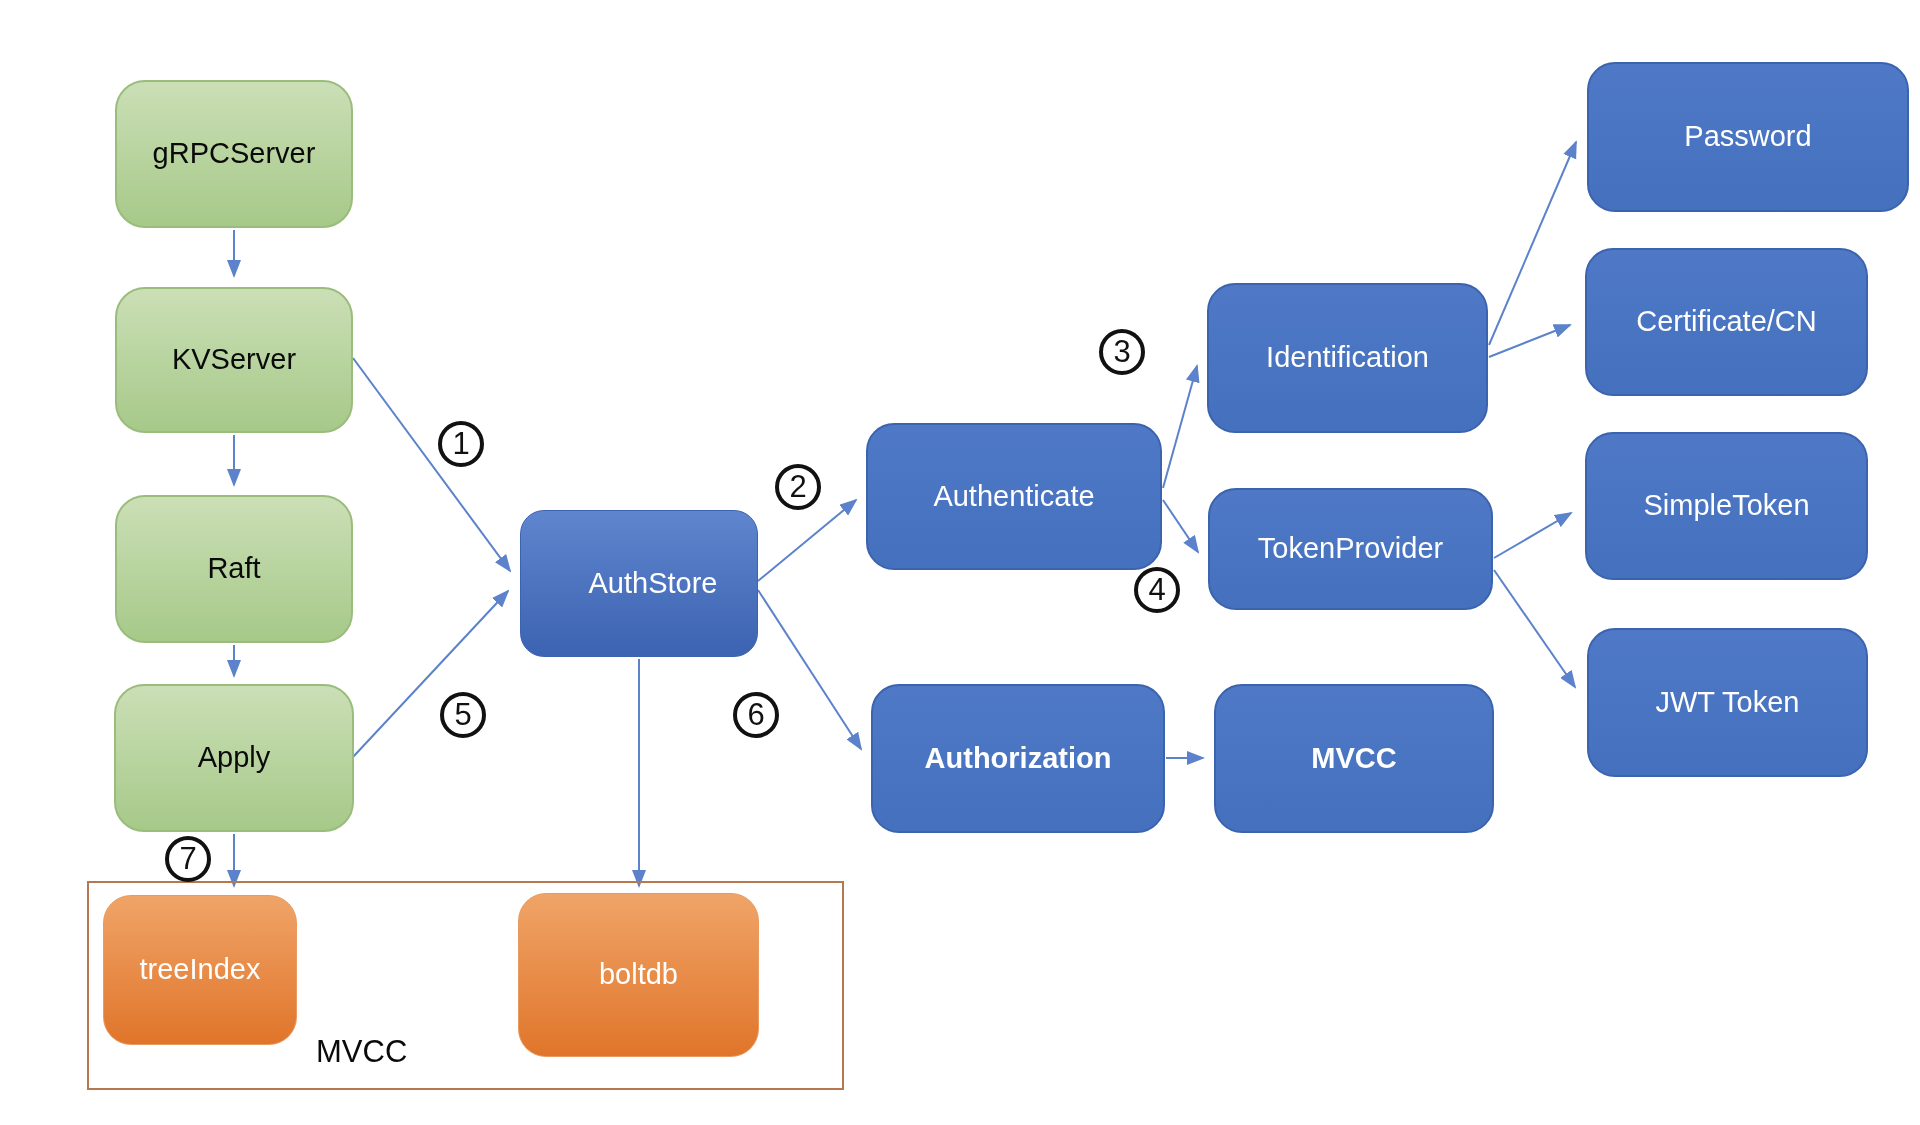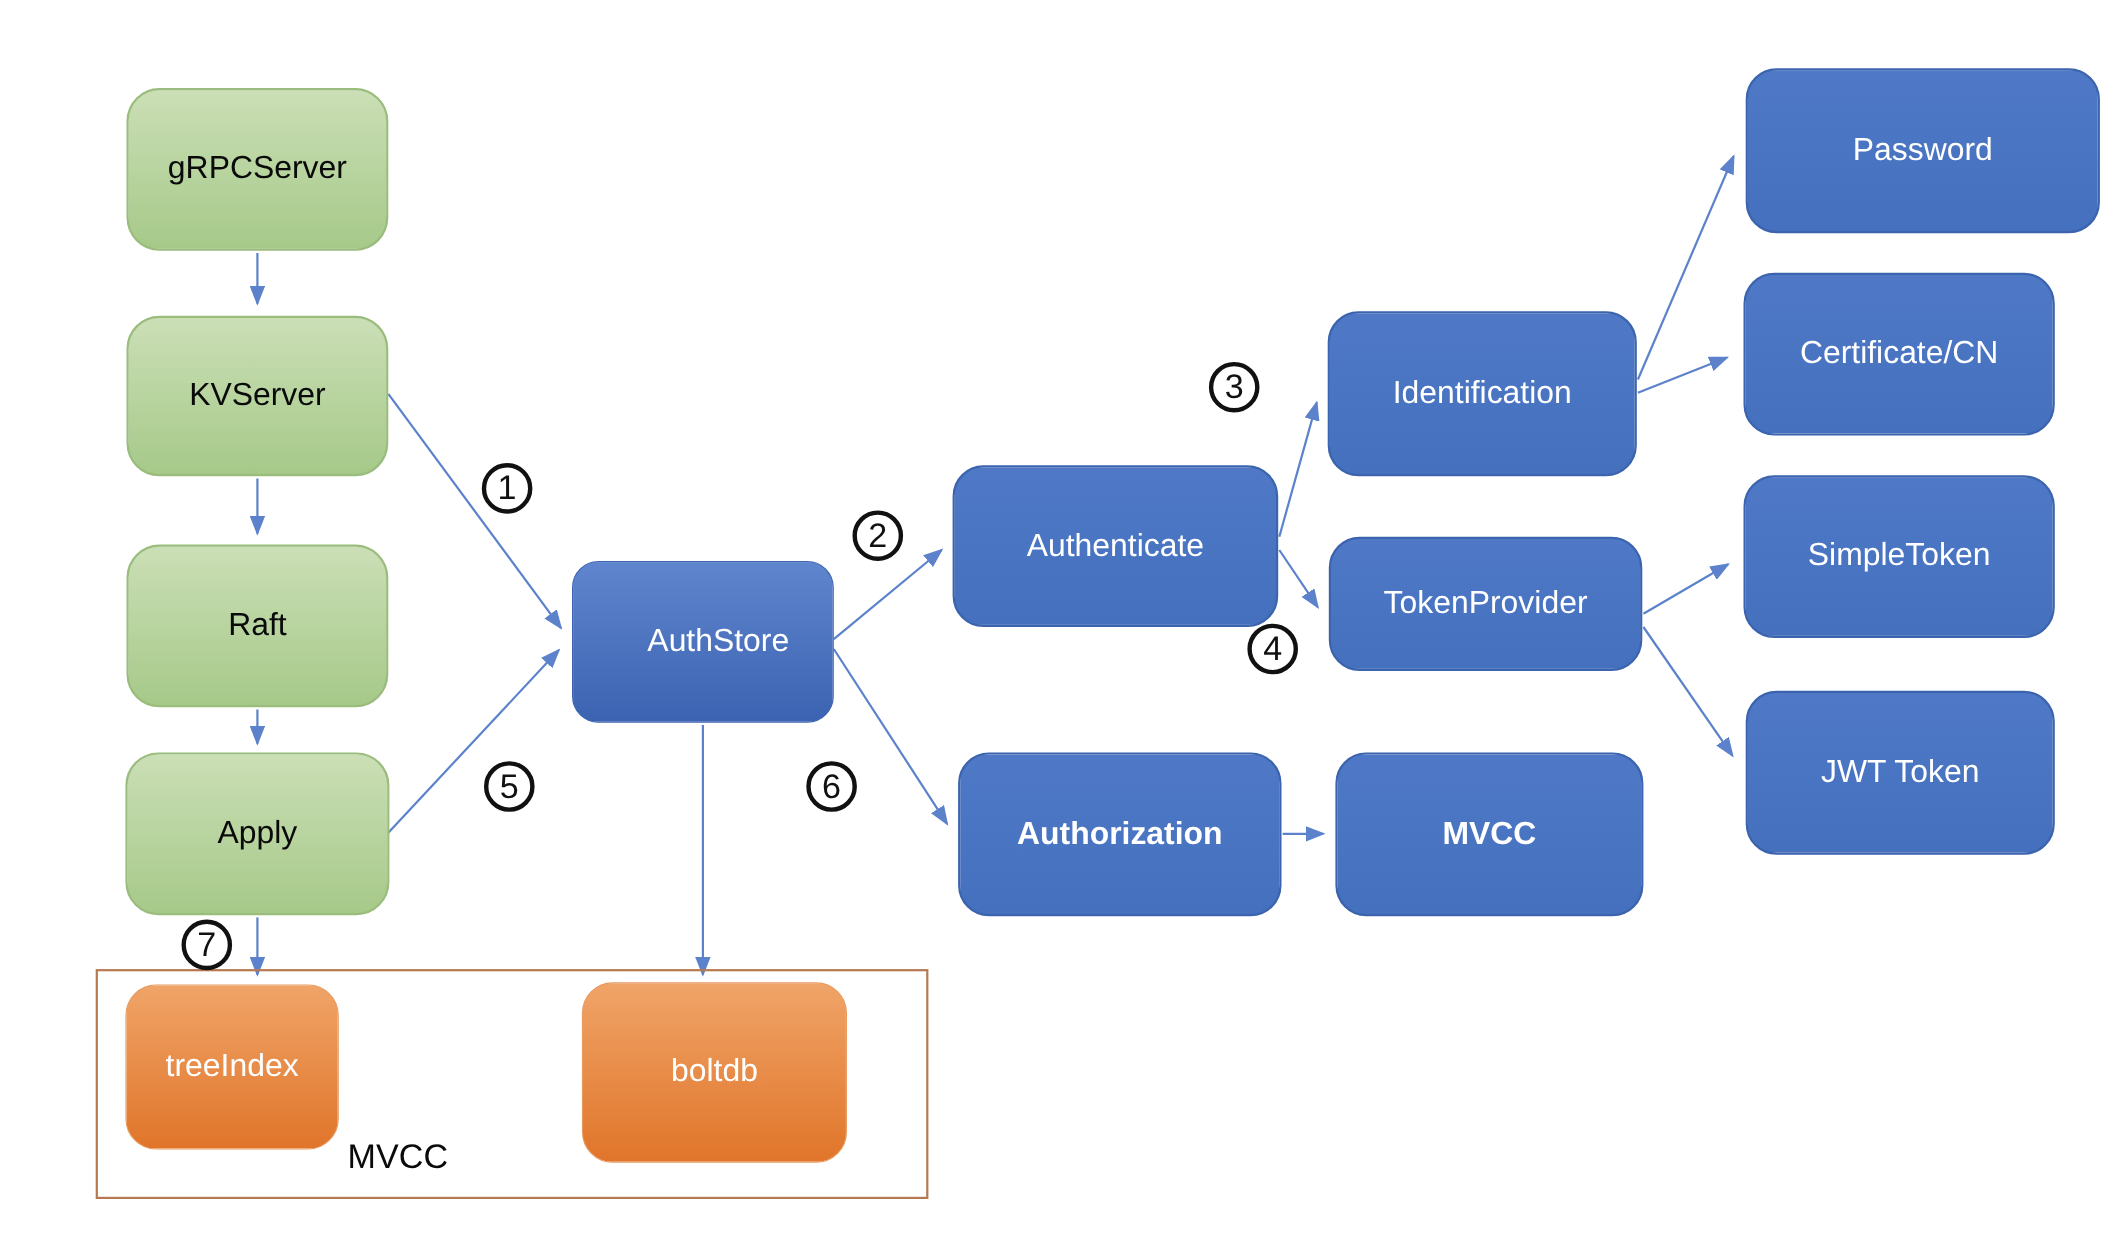--- a/index.html
+++ b/index.html
@@ -12,21 +12,21 @@
     font-size:29px; border-radius:28px; box-sizing:border-box; text-align:center;
     line-height:1.1;
   }
   .green  { background:linear-gradient(to bottom, var(--green-top), var(--green-bottom));
             border:2px solid var(--green-border); color:#0a0a0a; border-radius:30px;text-align:center; }
   .blue   { background:linear-gradient(to bottom, var(--blue-top), var(--blue-bottom));
             border:2px solid var(--blue-border); color:#ffffff; }
   .bluegrad { background:linear-gradient(to bottom, var(--authstore-top), var(--authstore-bottom));
             border:1px solid var(--authstore-bottom); color:#ffffff; border-radius:24px;padding-left:28px; }
   .orange { background:linear-gradient(to bottom, var(--orange-top), var(--orange-bottom));
-            border:1px solid var(--orange-border); color:#ffffff;margin-left:11px; }
+            border:1px solid var(--orange-border); color:#ffffff; }
   .bold   { font-weight:700; }
   .step {
     position:absolute; width:46px; height:46px; border:4px solid #111111;
     border-radius:50%; background:#ffffff; color:#111111;
     display:flex; align-items:center; justify-content:center;
     font-size:31px; box-sizing:border-box;
   }
   .group-box { position:absolute; border:2px solid var(--group-border); box-sizing:border-box; background:transparent; }
   .group-label { position:absolute; font-size:31px; color:#0a0a0a; }
   #edges { position:absolute; left:0; top:0; pointer-events:none; }

